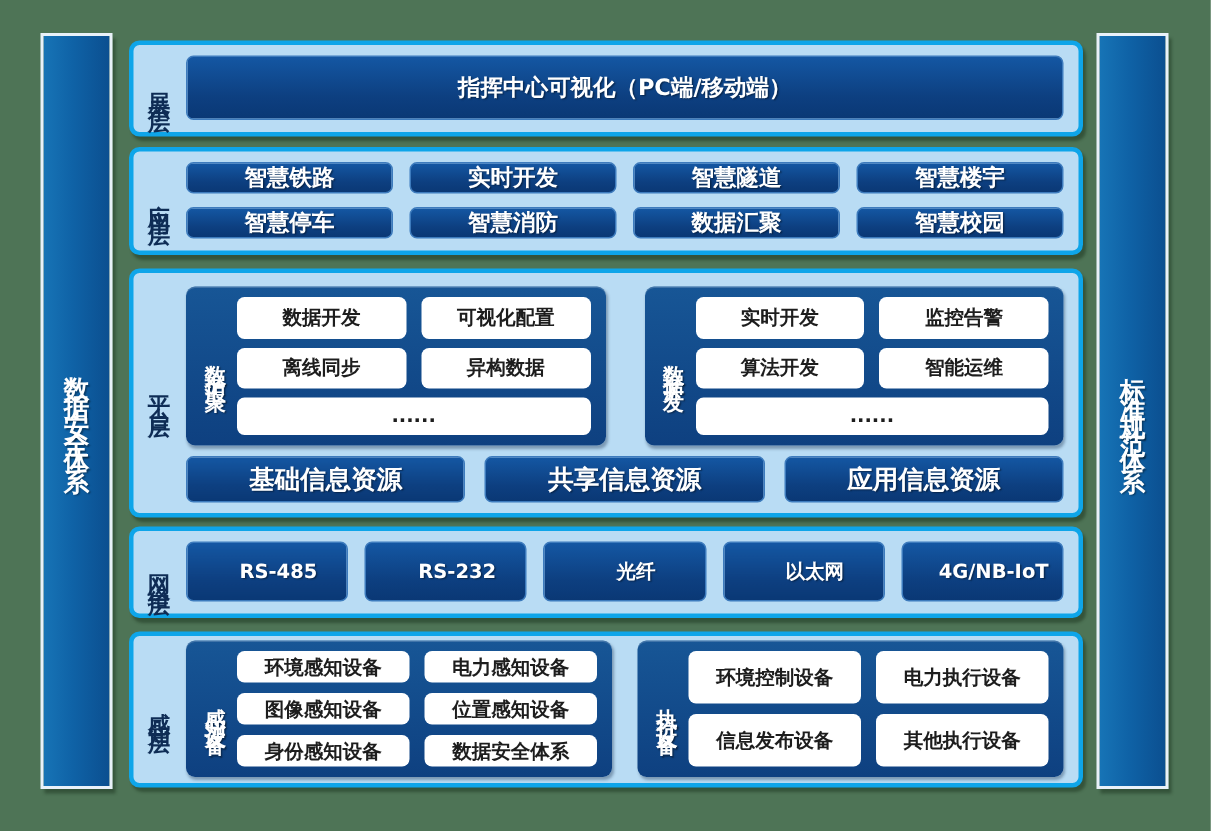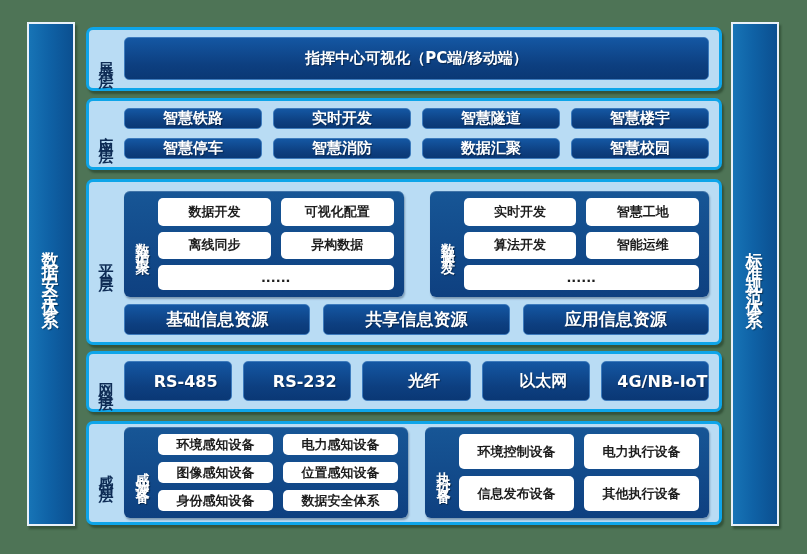--- a/index.html
+++ b/index.html
@@ -94,21 +94,21 @@
     color:#1d1d1d; font-weight:bold; font-size:13px;
     display:flex; align-items:center; justify-content:center;
     white-space:nowrap;
   }
   .wide{ grid-column:1 / -1; }
   .resources-row{ height:31px; display:flex; gap:13px; }
   .resources-row .dark-box{ flex:1; font-size:17px; }
 
   
   .p4c{ display:flex; gap:11px; padding:7px 10px 8px 2px; }
-  .p4c .dark-box{ flex:1; font-size:16px;padding-left:15px; }
+  .p4c .dark-box{ flex:1; font-size:13px;padding-left:15px; }
 
   
   .p5c{ display:flex; gap:17px; padding:3px 10px 4px 2px; }
   .pgroup{
     flex:1; display:flex; padding:7px 10px;
     background:linear-gradient(180deg,#175696 0%,#0e4080 100%);
     border-radius:6px;
     box-shadow:inset 0 1px 0 rgba(255,255,255,.18), 1px 2px 2px rgba(10,30,60,.35);
     text-align:center;
   }
@@ -171,21 +171,21 @@
             <div class="white-box wide">......</div>
           </div>
         </div>
 
         <div class="group">
           <div class="group-label">
             <span>数据开发</span>
           </div>
           <div class="group-grid">
             <div class="white-box">实时开发</div>
-            <div class="white-box">智慧工地</div>
+            <div class="white-box">监控告警</div>
             <div class="white-box">算法开发</div>
             <div class="white-box">智能运维</div>
             <div class="white-box wide">......</div>
           </div>
         </div>
 
       </div>
       <div class="resources-row">
         <div class="dark-box">基础信息资源</div>
         <div class="dark-box">共享信息资源</div>

